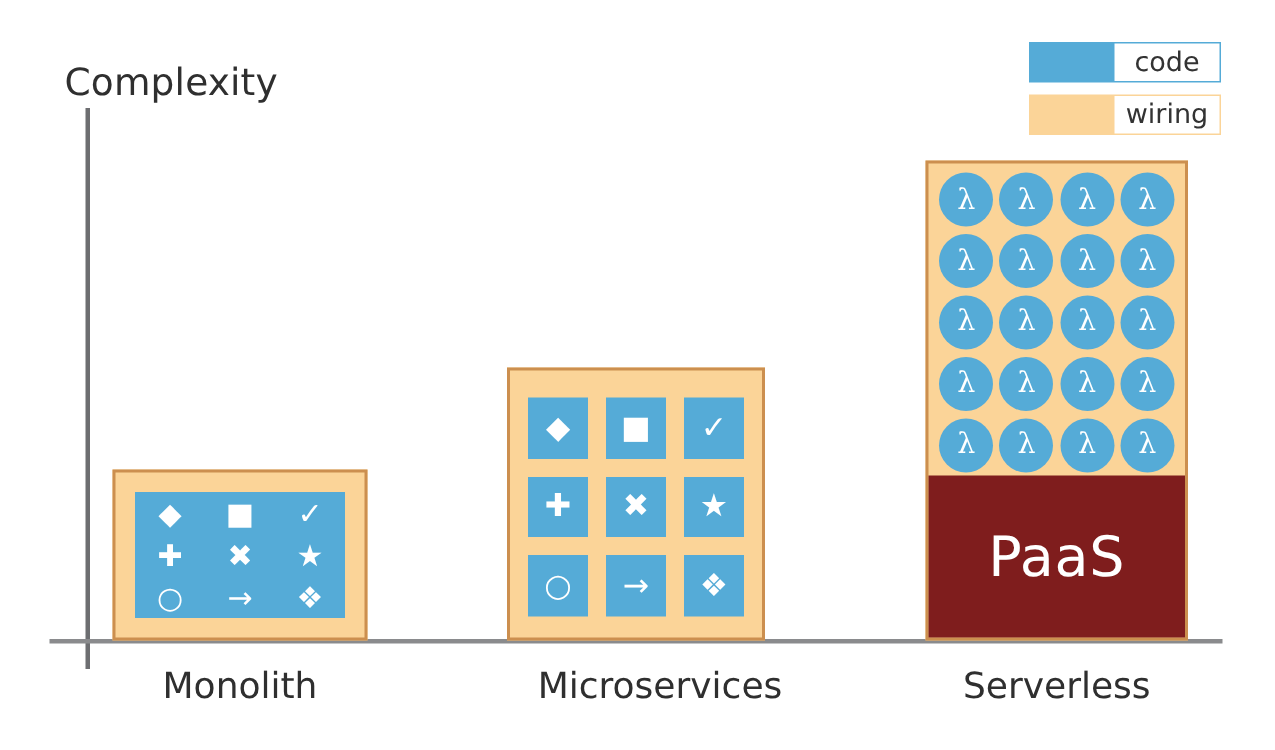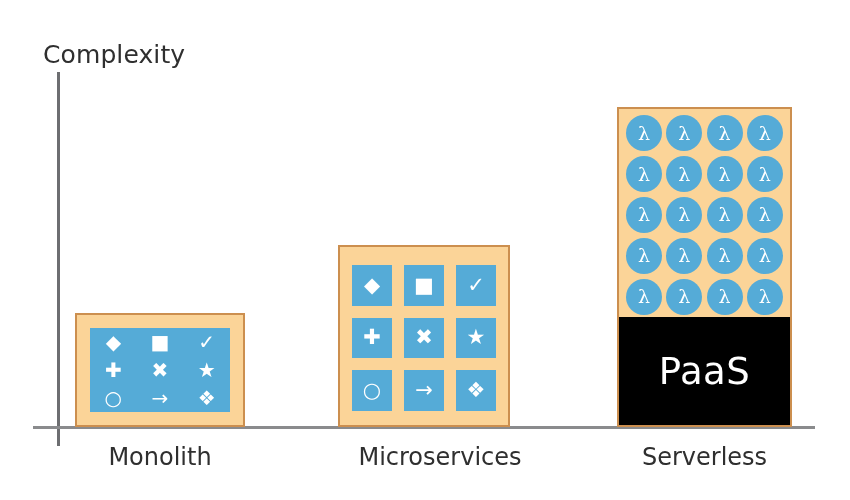--- a/index.html
+++ b/index.html
@@ -134,21 +134,21 @@
     font-size: 19px;
     line-height: 1;
     font-family: "DejaVu Serif", "Liberation Serif", serif;
   }
   .paas-block {
     position: absolute;
     left: 0;
     right: 0;
     top: 208px;
     bottom: 0;
-    background: #000000;
+    background: #7f1d1d;
     display: flex;
     align-items: center;
     justify-content: center;
   }
   .paas-block .paas-text {
     color: #ffffff;
     font-size: 37px;
     letter-spacing: 0.5px;
   }
 
@@ -260,14 +260,28 @@
         <div class="lambda-dot">λ</div>
         <div class="lambda-dot">λ</div>
         <div class="lambda-dot">λ</div>
       </div>
     <div class="paas-block">
       <span class="paas-text">PaaS</span>
     </div>
   </div>
   <div class="cat-label" style="left:617px; width:175px;">Serverless</div>
 
+  <div class="legend">
+    <div class="legend-row">
+      <div class="legend-swatch" style="background:#55abd7;"></div>
+      <div class="legend-box" style="border-color:#55abd7;">
+        <span>code</span>
+      </div>
+    </div>
+    <div class="legend-row">
+      <div class="legend-swatch" style="background:#fbd498;"></div>
+      <div class="legend-box" style="border-color:#fbd498;">
+        <span>wiring</span>
+      </div>
+    </div>
+  </div>
 
 </div>
 
 </body></html>

